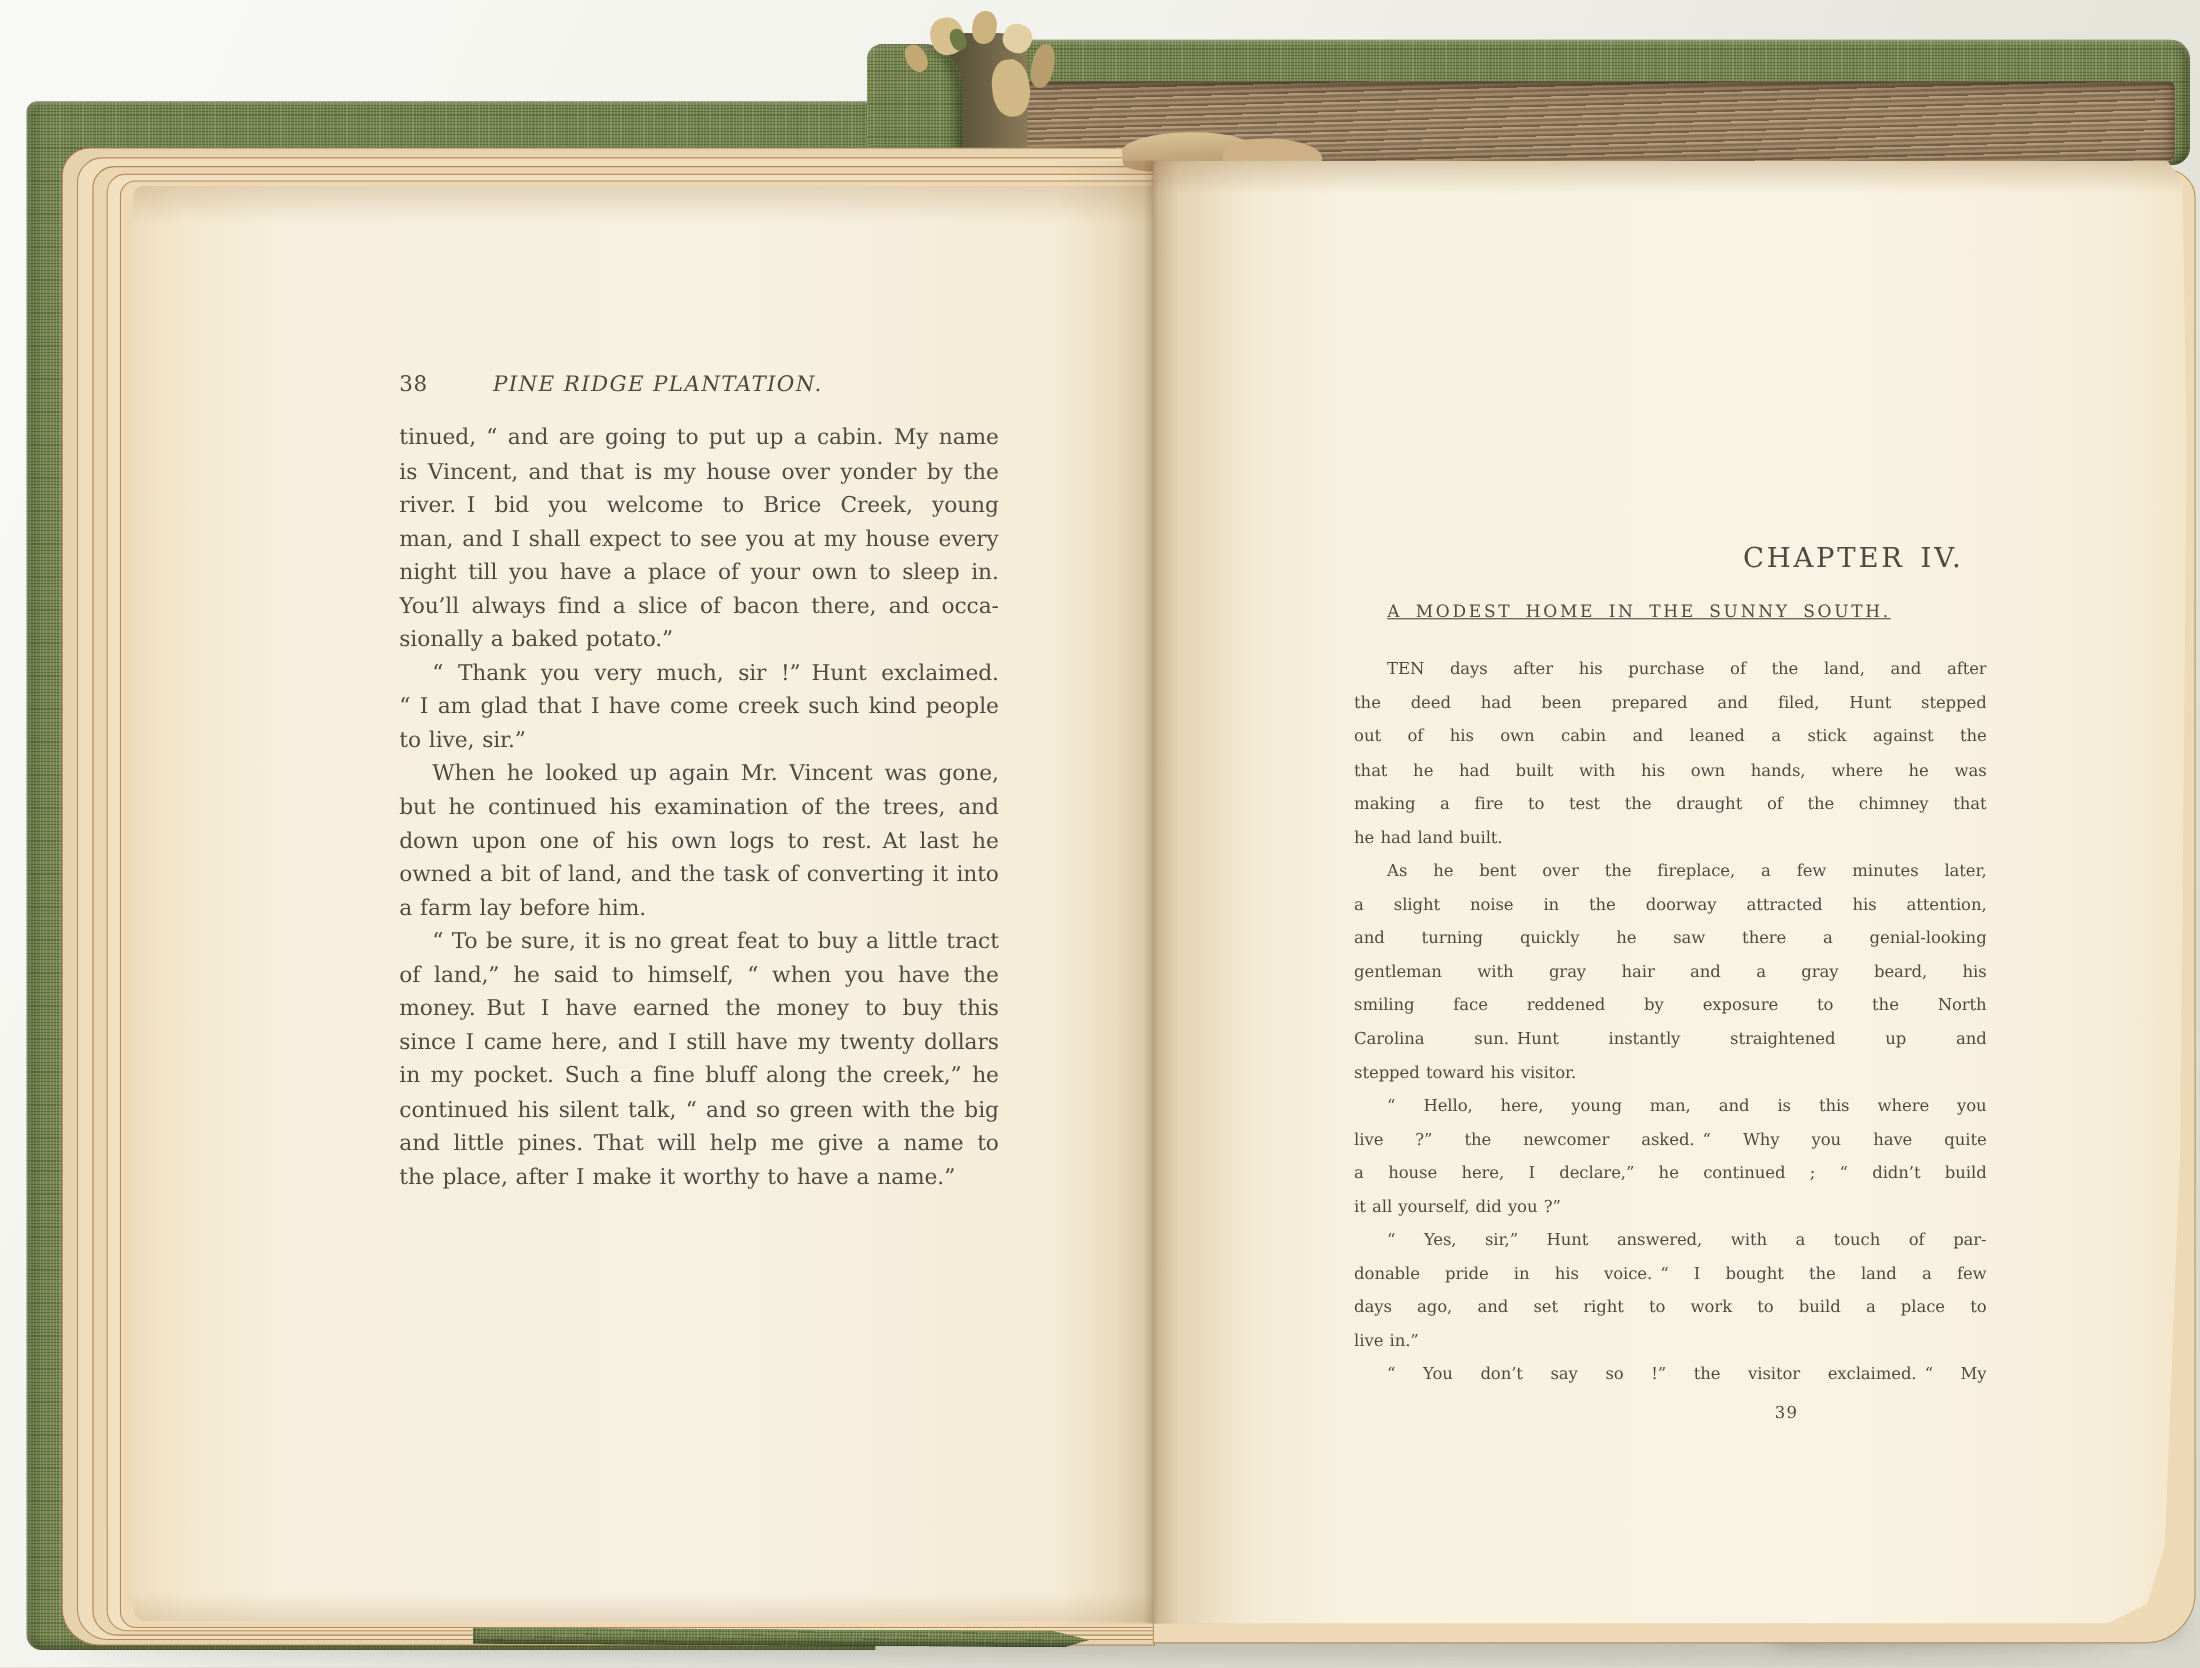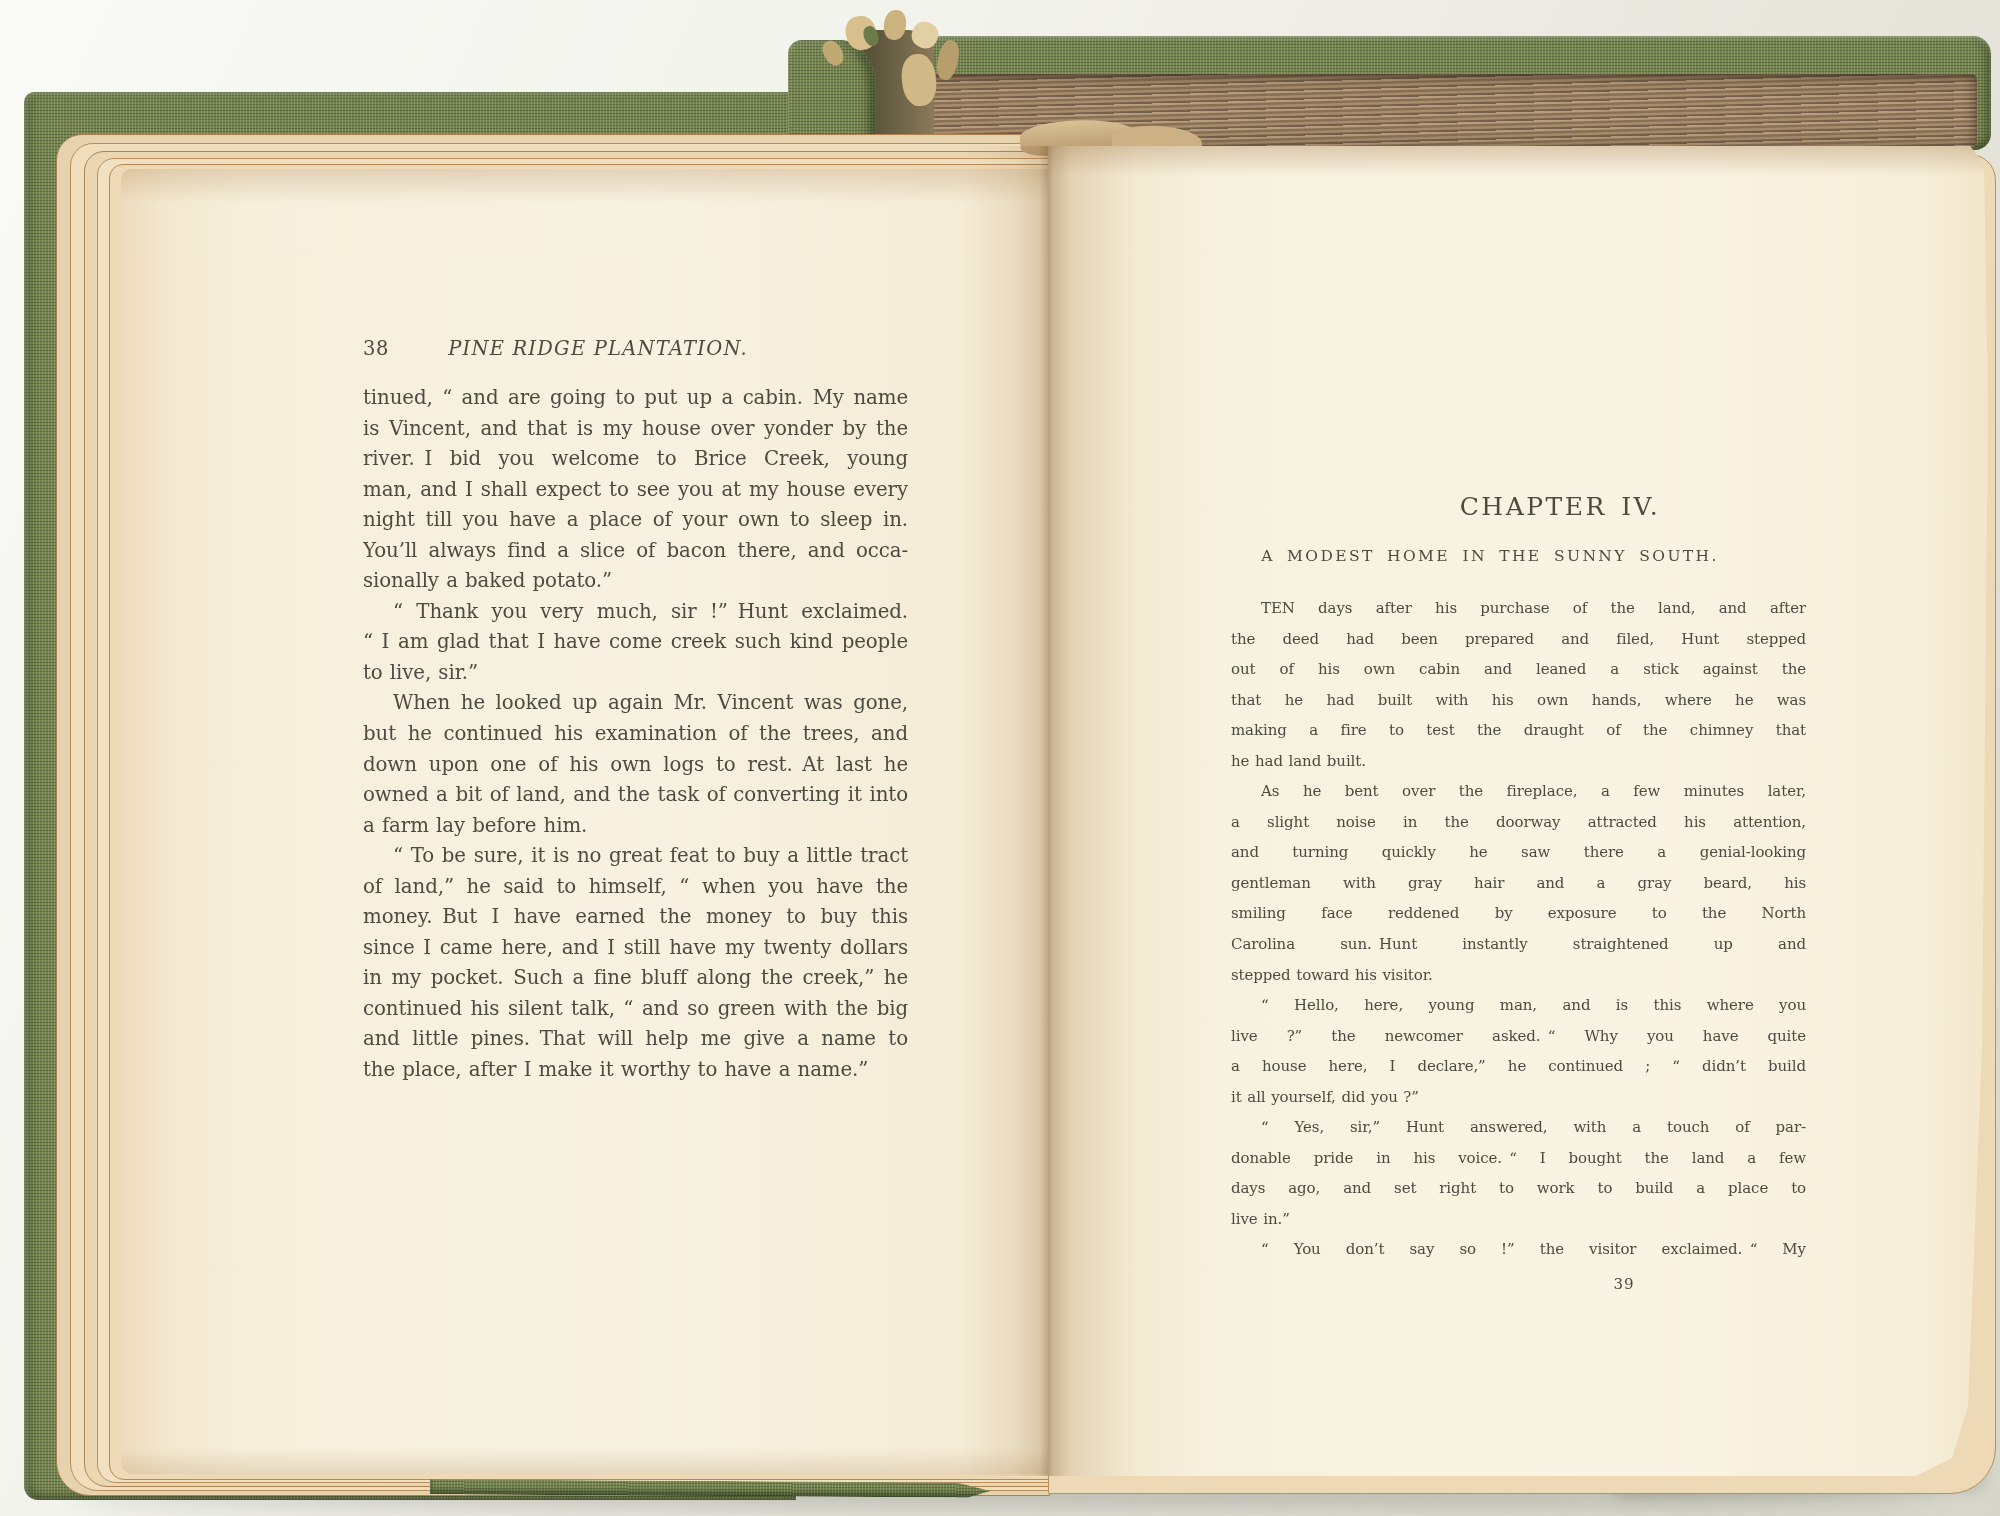--- a/index.html
+++ b/index.html
@@ -81,24 +81,24 @@
   .textblock{position:absolute;z-index:6;color:var(--ink,#4d4a40);margin-top:48px;}
   .lp-body{left:363px;top:335px;width:545px;font-size:19.8px;letter-spacing:-.1px;}
   .rp-body{left:1231px;top:545px;width:575px;font-size:15px;letter-spacing:-.1px;}
   .tline{height:30.55px;line-height:30.55px;overflow:hidden;word-spacing:1px;text-align:left;}
   .tline.just{text-align:justify;}
   .tline.just::after{content:"";display:inline-block;width:100%;}
   .tline.ind{text-indent:30px;}
   .lp-header-num{left:363px;top:289px;font-size:19.5px;letter-spacing:.5px;}
   .lp-header-title{left:448px;top:289px;width:300px;text-align:center;font-style:italic;
     font-size:19.5px;letter-spacing:1.2px;}
-  .rp-chapter{left:1265px;top:444px;width:590px;text-align:center;font-size:25px;
+  .rp-chapter{left:1195px;top:444px;width:590px;text-align:right;font-size:25px;
     letter-spacing:2.5px;word-spacing:4px;}
   .rp-subtitle{left:1195px;top:499px;width:590px;text-align:center;font-size:15.5px;
-    letter-spacing:2.4px;word-spacing:5px;}
+    letter-spacing:2.4px;word-spacing:5px;text-decoration:underline;}
   .rp-pagenum{left:1596px;top:1227px;width:56px;text-align:center;font-size:15px;letter-spacing:1px;}
 </style>
 </head>
 <body>
 
 <div class="scene">
 
   <div class="floor-shadow"></div>
   <div class="br-shadow"></div>
 

